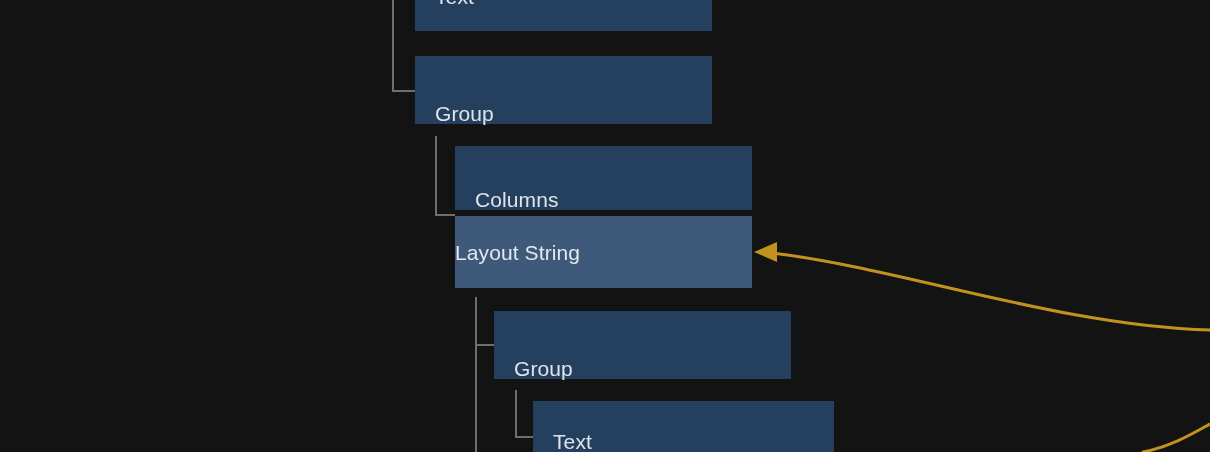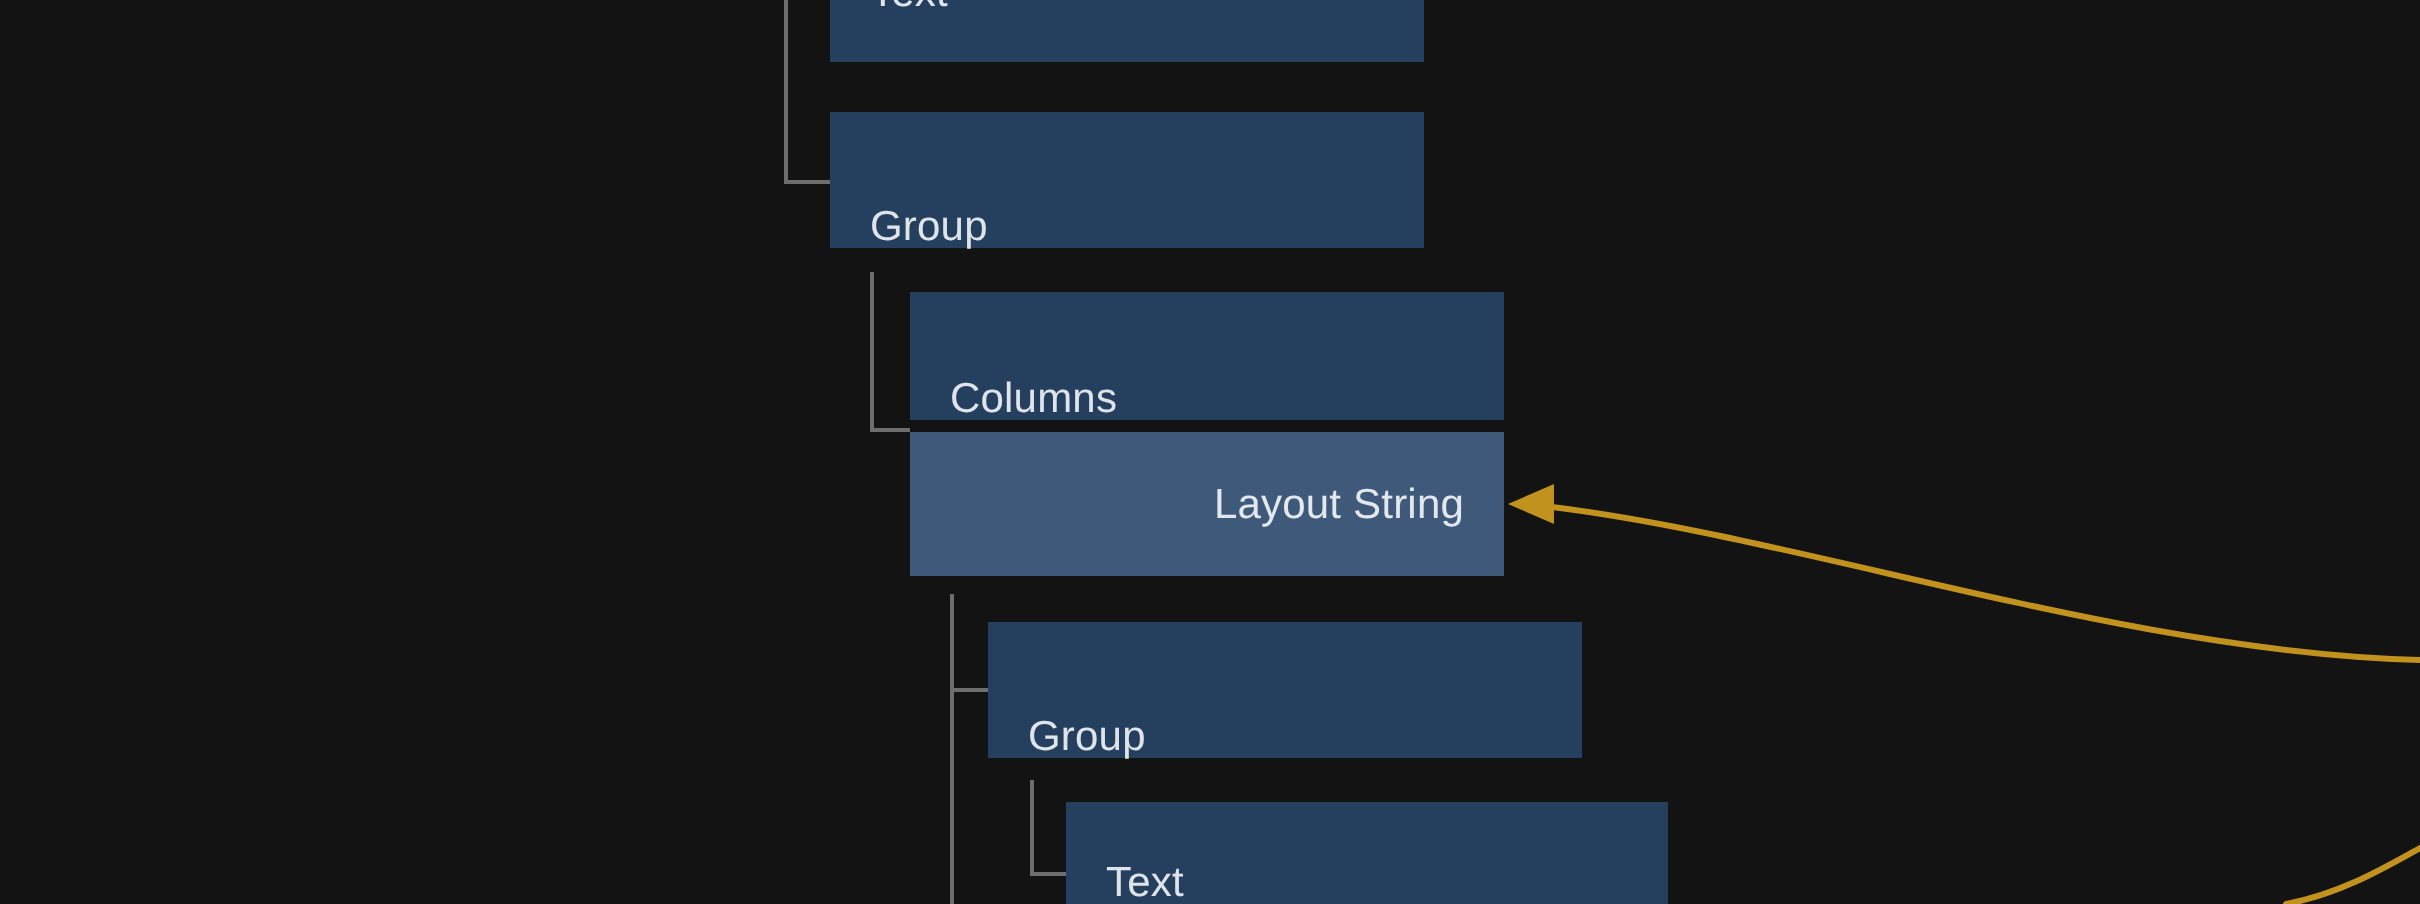--- a/index.html
+++ b/index.html
@@ -91,21 +91,21 @@
   <div id="nodes">
       <div class="node" style="left: 415px; top: -38px; width: 297px; height: 69px; background: rgb(37, 64, 94); align-items: flex-start;">
         <span class="node-label" style="color: rgb(223, 228, 234); margin-top: 24px;">Text</span>
       </div>
       <div class="node" style="left: 415px; top: 56px; width: 297px; height: 68px; background: rgb(37, 64, 94);">
         <span class="node-label" style="color: rgb(223, 228, 234);">Group</span>
       </div>
       <div class="node" style="left: 455px; top: 146px; width: 297px; height: 64px; background: rgb(37, 64, 94);">
         <span class="node-label" style="color: rgb(223, 228, 234);">Columns</span>
       </div>
-      <div class="node-field" style="left: 455px; top: 216px; width: 297px; height: 72px; background: rgb(63, 89, 122); justify-content: flex-end;">
+      <div class="node-field" style="left: 455px; top: 216px; width: 297px; height: 72px; background: rgb(63, 89, 122); justify-content: flex-start;">
         <span class="node-field-label">Layout String</span>
       </div>
       <div class="node" style="left: 494px; top: 311px; width: 297px; height: 68px; background: rgb(37, 64, 94);">
         <span class="node-label" style="color: rgb(223, 228, 234);">Group</span>
       </div>
       <div class="node" style="left: 533px; top: 401px; width: 301px; height: 51px; background: rgb(37, 64, 94);">
         <span class="node-label" style="color: rgb(223, 228, 234);">Text</span>
       </div>
     </div>
 

